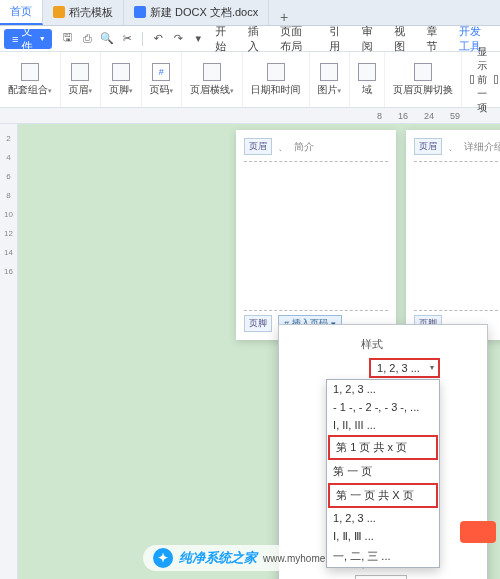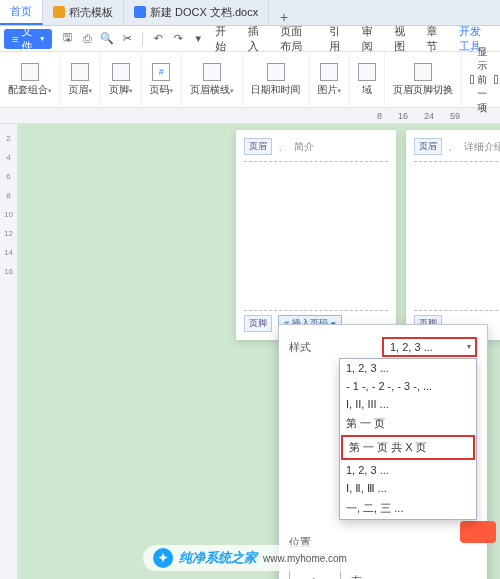--- a/index.html
+++ b/index.html
@@ -38,21 +38,21 @@
   .vrul{position:absolute;left:0;top:0;bottom:0;width:18px;background:#f2f4f7;border-right:1px solid #dbe2ea;display:flex;flex-direction:column;align-items:center;gap:10px;padding-top:10px;font-size:8px;color:#888;}
   .page{position:absolute;background:#fff;box-shadow:0 2px 8px rgba(0,0,0,.15);}
   .page1{left:236px;top:6px;width:160px;height:210px;}
   .page2{left:406px;top:6px;width:120px;height:210px;}
   .hdr{position:absolute;top:8px;left:8px;right:8px;display:flex;align-items:center;gap:6px;font-size:10px;color:#888;border-bottom:1px dashed #bbb;padding-bottom:6px;}
   .hf-tag{border:1px solid #bcd;background:#eef5ff;color:#558;font-size:9px;padding:1px 4px;}
   .ftr{position:absolute;bottom:8px;left:8px;right:8px;display:flex;align-items:center;gap:6px;border-top:1px dashed #bbb;padding-top:4px;}
   .ins-btn{border:1px solid #9bd;background:#eaf4ff;color:#369;padding:1px 5px;font-size:9px;display:flex;align-items:center;gap:3px;}
   
   .popup{position:absolute;left:278px;top:324px;width:210px;background:#fff;border:1px solid #c0c6cf;box-shadow:0 4px 12px rgba(0,0,0,.2);padding:8px 10px 12px;font-size:11px;color:#333;}
-  .prow{display:flex;align-items:center;gap:6px;margin:4px 0;}
+  .prow{display:flex;align-items:center;gap:6px;margin:4px 0;flex-direction:column;}
   .plab{width:44px;color:#555;}
   .ddwrap{position:relative;flex:1;padding-left:43px;}
   .dd{border:1px solid #aab3c0;height:20px;padding:0 18px 0 6px;display:flex;align-items:center;background:#fff;}
   .dd.redbox{border:2px solid #d33;}
   .dd .car{position:absolute;right:6px;top:5px;font-size:8px;color:#666;}
   .ddlist{position:absolute;left:0;top:21px;right:0;background:#fff;border:1px solid #aab3c0;z-index:5;box-shadow:0 4px 10px rgba(0,0,0,.2);}
   .ddi{padding:3px 6px;cursor:pointer;}
   .ddi.red{border:2px solid #d33;margin:1px;}
   .pos-pic{width:52px;height:34px;border:1px solid #bbb;margin-right:4px;display:flex;align-items:flex-end;justify-content:center;padding:2px;font-size:8px;color:#777;}
   
@@ -210,20 +210,21 @@
       <span class="plab">样式</span>
       <div class="ddwrap">
         <div class="dd redbox">
           <span>1, 2, 3 ...</span>
           <span class="car">▾</span>
         </div>
         <div class="ddlist">
           <div class="ddi">1, 2, 3 ...</div>
           <div class="ddi">- 1 -, - 2 -, - 3 -, ...</div>
           <div class="ddi">I, II, III ...</div>
+          <div class="ddi red">第 1 页 共 x 页</div>
           <div class="ddi">第 一 页</div>
           <div class="ddi red">第 一 页 共 X 页</div>
           <div class="ddi">1,  2,  3 ...</div>
           <div class="ddi">Ⅰ, Ⅱ, Ⅲ ...</div>
           <div class="ddi">一, 二, 三 ...</div>
         </div>
       </div>
     </div>
     <div class="prow" style="margin-top:178px">
       <span class="plab">位置</span>

